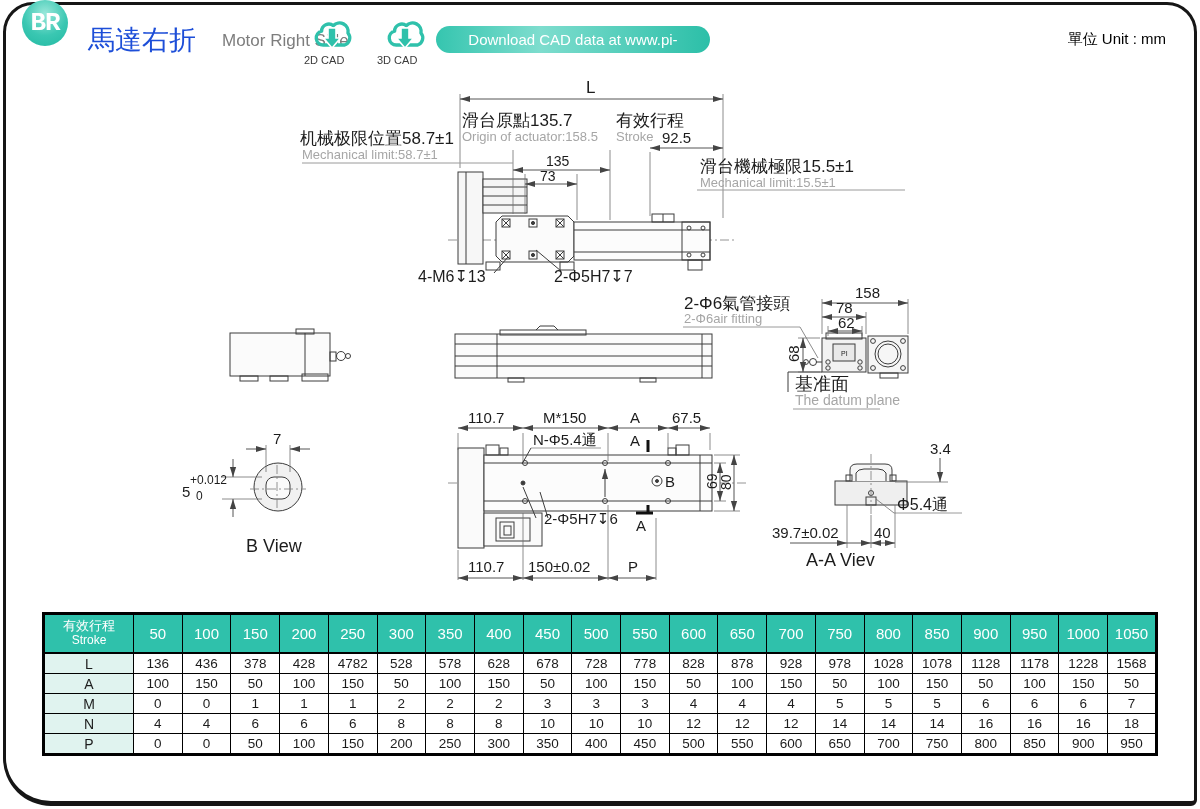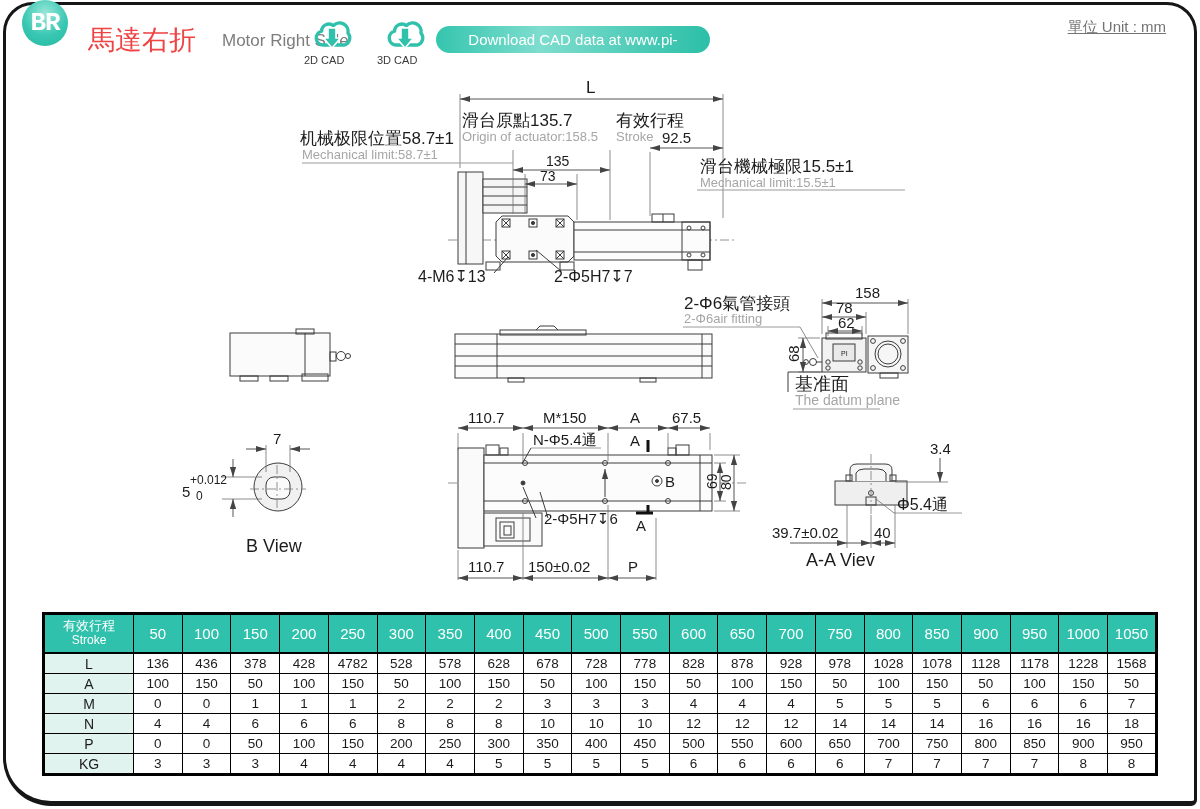--- a/index.html
+++ b/index.html
@@ -5,28 +5,28 @@
   html,body{margin:0;padding:0;}
   body{width:1200px;height:809px;background:#fff;position:relative;overflow:hidden;
        font-family:"Liberation Sans","DejaVu Sans",sans-serif;color:#1c1c1c;}
   .frame{position:absolute;left:3px;top:2px;right:3px;bottom:3px;
          border:3px solid #161616;border-bottom-width:5px;
          border-radius:30px 30px 6px 48px;pointer-events:none;}
   
   .logo{position:absolute;left:22px;top:0;width:46px;height:46px;border-radius:50%;
         background:radial-gradient(circle at 50% 30%,#9ae8da,#3ac7b2 55%,#22b9a2);
         color:#fff;font-size:26px;font-weight:bold;text-align:center;line-height:46px;letter-spacing:-1px;font-family:Liberation Mono, monospace;}
-  .title-zh{position:absolute;left:88px;top:22px;font-size:27px;color:#ef4444;}
+  .title-zh{position:absolute;left:88px;top:22px;font-size:27px;color:#1d4ed8;}
   .title-en{position:absolute;left:222px;top:31px;font-size:17px;color:#7d7d7d;}
   .cad{position:absolute;top:12px;width:56px;cursor:pointer;}
   .cad .lbl{font-size:11px;color:#3a3a3a;margin-top:-2px;}
   .dl-btn{position:absolute;left:436px;top:26px;width:274px;height:27px;border-radius:14px;
           background:linear-gradient(90deg,#35c5af 0%,#7eddce 38%,#2cbfa8 100%);
           color:#fff;font-size:15px;text-align:center;line-height:27px;cursor:pointer;}
-  .unit{position:absolute;right:34px;top:18px;font-size:15px;color:#737373;text-decoration:underline;}
+  .unit{position:absolute;right:34px;top:30px;font-size:15px;color:#000000;}
   
   .draw{position:absolute;left:0;top:0;width:1200px;height:809px;}
   .draw text{font-family:"Liberation Sans","DejaVu Sans",sans-serif;fill:#1c1c1c;}
   .draw text.gray{fill:#a6a6a6;}
   .cl{stroke:#7a7a7a;stroke-width:0.8;stroke-dasharray:9 3 2 3;}
   .dim{stroke:#555;stroke-width:1;}
   .ext{stroke:#6f6f6f;stroke-width:0.8;}
   .ul{stroke:#9a9a9a;stroke-width:1;}
   .thick{stroke:#111;stroke-width:3;}
   
@@ -513,38 +513,14 @@
         <td>550</td>
         <td>600</td>
         <td>650</td>
         <td>700</td>
         <td>750</td>
         <td>800</td>
         <td>850</td>
         <td>900</td>
         <td>950</td>
       </tr>
-      <tr>
-        <th>KG</th>
-        <td>3</td>
-        <td>3</td>
-        <td>3</td>
-        <td>4</td>
-        <td>4</td>
-        <td>4</td>
-        <td>4</td>
-        <td>5</td>
-        <td>5</td>
-        <td>5</td>
-        <td>5</td>
-        <td>6</td>
-        <td>6</td>
-        <td>6</td>
-        <td>6</td>
-        <td>7</td>
-        <td>7</td>
-        <td>7</td>
-        <td>7</td>
-        <td>8</td>
-        <td>8</td>
-      </tr>
     </tbody>
 </table>
 
 </body></html>

